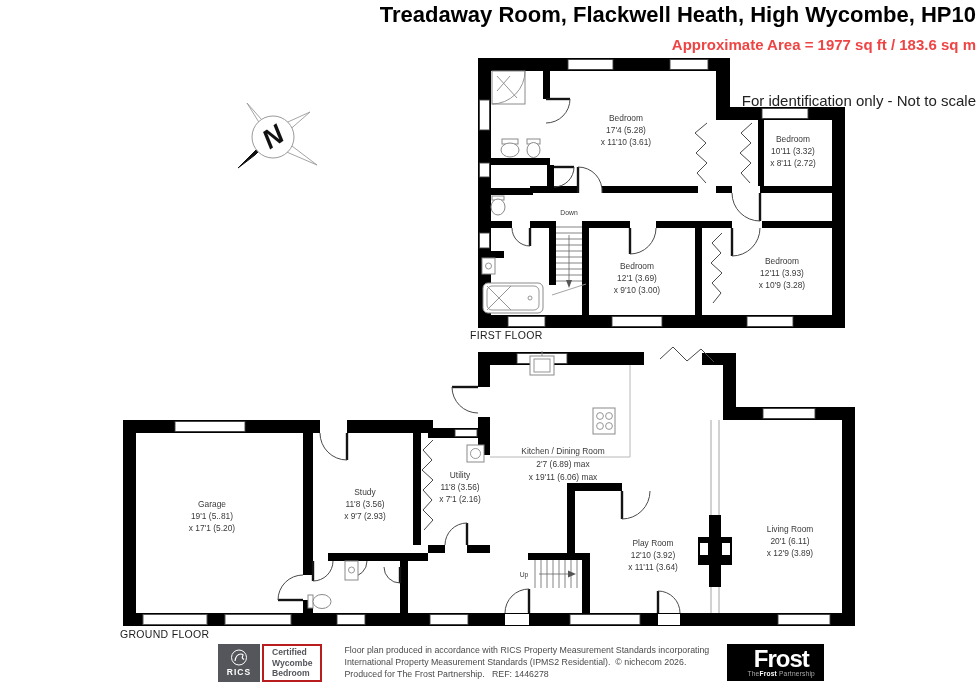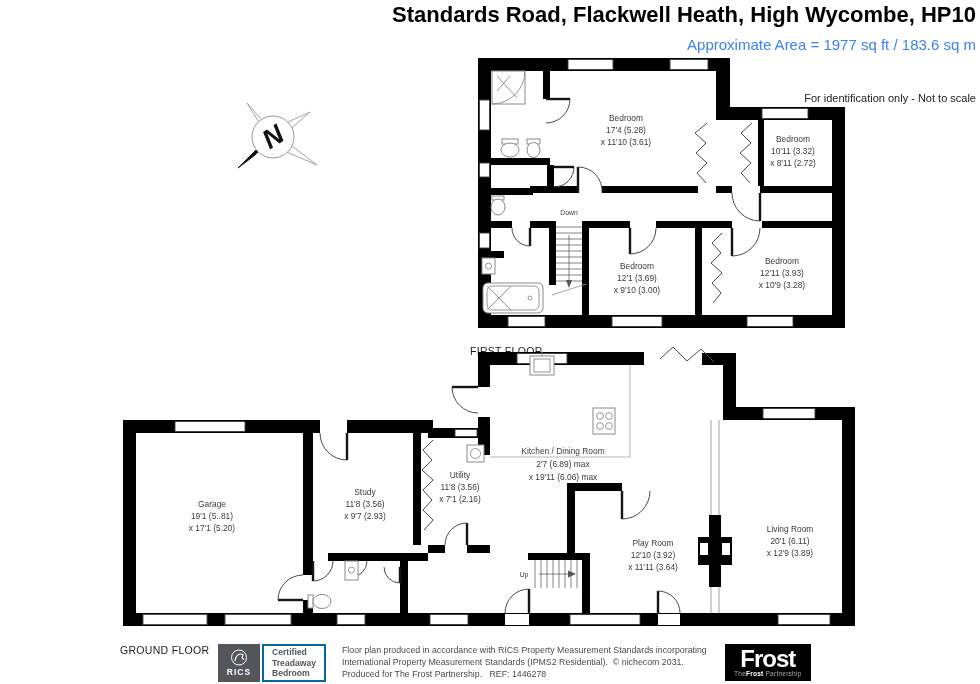--- a/index.html
+++ b/index.html
@@ -1,59 +1,59 @@
 <!DOCTYPE html>
 <html><head>
 <meta charset="utf-8">
 <style>
   html,body{margin:0;padding:0;background:#fff;}
   .page{position:relative;width:980px;height:684px;background:#ffffff;overflow:hidden;
         font-family:"Liberation Sans",sans-serif;color:#111;}
   .abs{position:absolute;}
   .title{top:2px;right:4px;font-size:22px;font-weight:bold;color:#000;white-space:nowrap;}
-  .arealines{top:35px;right:4px;text-align:right;font-size:15px;font-weight:normal;color:#3b82f6;line-height:19px;white-space:nowrap;}
-  .disclaimer{top:92px;right:4px;font-size:11px;color:#222;white-space:nowrap;}
-  .floorlabel{font-size:10.5px;color:#1c1c1c;letter-spacing:.3px;white-space:nowrap;margin-top:16px;}
+  .arealines{top:35px;right:4px;text-align:right;font-size:15px;font-weight:bold;color:#ef4444;line-height:19px;white-space:nowrap;}
+  .disclaimer{top:92px;right:4px;font-size:15px;color:#222;white-space:nowrap;}
+  .floorlabel{font-size:10.5px;color:#1c1c1c;letter-spacing:.3px;white-space:nowrap;}
   
   .w{fill:#000;}
   .win{fill:#fff;stroke:#3c3c3c;stroke-width:.9;}
   .gdoor{fill:#fff;stroke:#555;stroke-width:1;}
   .fx{fill:#fff;stroke:#8a8a8a;stroke-width:1;}
   .fx2{fill:none;stroke:#8a8a8a;stroke-width:.9;}
   .arc{fill:none;stroke:#4a4a4a;stroke-width:1;}
   .leaf{stroke:#141414;stroke-width:2.4;}
   .zz{fill:none;stroke:#4a4a4a;stroke-width:1;}
   .tr{stroke:#666;stroke-width:.8;}
   .cnt{fill:none;stroke:#b8b8b8;stroke-width:1;}
   .thin{stroke:#9a9a9a;stroke-width:.9;}
   .rm{font-family:"Liberation Sans",sans-serif;font-size:8.4px;fill:#3a3a3a;text-anchor:middle;}
   .sm{font-family:"Liberation Sans",sans-serif;font-size:6.8px;fill:#3a3a3a;text-anchor:middle;}
   
   .footer{left:218px;top:644px;display:flex;align-items:flex-start;}
   .rics{display:flex;height:38px;}
   .rics-dark{width:42px;height:38px;background:#54565b;display:flex;flex-direction:column;
              align-items:center;justify-content:center;}
   .rics-org{color:#fff;font-size:8.5px;font-weight:bold;letter-spacing:1px;margin-top:1px;}
-  .certbox{border:2px solid #0369a1;background:#fff;height:30px;padding:2px 8px;margin-left:2px;
+  .certbox{border:2px solid #b91c1c;background:#fff;height:30px;padding:2px 8px;margin-left:2px;
            font-size:8.6px;font-weight:bold;color:#54565b;line-height:10.5px;display:flex;
            flex-direction:column;justify-content:center;}
   .ftext{margin-left:16px;font-size:8.8px;color:#4a4a4a;line-height:12.2px;}
-  .ft-line{white-space:pre;}
+  .ft-line{white-space:pre;margin-left:6px;}
   .frost{margin-left:18px;width:86px;height:37px;background:#000;color:#fff;display:flex;
-         flex-direction:column;align-items:center;justify-content:center;}
+         flex-direction:column;align-items:center;justify-content:center;padding-left:11px;}
   .frost-name{font-size:24px;font-weight:bold;letter-spacing:-1px;line-height:22px;}
   .frost-tag{font-size:6.6px;color:#aaa;letter-spacing:.2px;line-height:7px;}
   .frost-tag b{color:#fff;}
 </style>
 </head>
 <body>
 
 <div class="page">
 
-  <div class="abs title">Standards Road, Flackwell Heath, High Wycombe, HP10</div>
+  <div class="abs title">Treadaway Room, Flackwell Heath, High Wycombe, HP10</div>
   <div class="abs arealines">
     <div>Approximate Area = 1977 sq ft / 183.6 sq m</div>
   </div>
   <div class="abs disclaimer">For identification only - Not to scale</div>
 
   <svg class="abs" style="left:222px;top:92px;" width="105" height="95" viewBox="0 0 105 95">
     <g stroke="#9a9a9a" stroke-width="0.9" fill="#fff">
       <polygon points="25,11 47,36 51,45 38,32"></polygon>
       <polygon points="88,20 57,34 51,45 64,41"></polygon>
       <polygon points="95,73 66,51 51,45 60,58"></polygon>
@@ -344,27 +344,27 @@
     <div class="rics">
       <div class="rics-dark">
         <svg width="18" height="17" viewBox="0 0 18 17">
           <circle cx="9" cy="8.5" r="7.5" fill="none" stroke="#fff" stroke-width="1"></circle>
           <path d="M5,12 q1,-7 6,-7 q3,0 1.5,2.5 q-1,1.6 1.5,3" fill="none" stroke="#fff" stroke-width="1.2"></path>
         </svg>
         <div class="rics-org">RICS</div>
       </div>
       <div class="certbox">
         <div>Certified</div>
-        <div>Treadaway</div>
+        <div>Wycombe</div>
         <div>Bedroom</div>
       </div>
     </div>
     <div class="ftext">
       <div class="ft-line">Floor plan produced in accordance with RICS Property Measurement Standards incorporating</div>
-      <div class="ft-line">International Property Measurement Standards (IPMS2 Residential).  © nichecom 2031.</div>
+      <div class="ft-line">International Property Measurement Standards (IPMS2 Residential).  © nichecom 2026.</div>
       <div class="ft-line">Produced for The Frost Partnership.   REF: 1446278</div>
     </div>
     <div class="frost">
       <div class="frost-name">Frost</div>
       <div class="frost-tag"><span>The</span><b>Frost</b><span> Partnership</span></div>
     </div>
   </div>
 
 </div>
 

